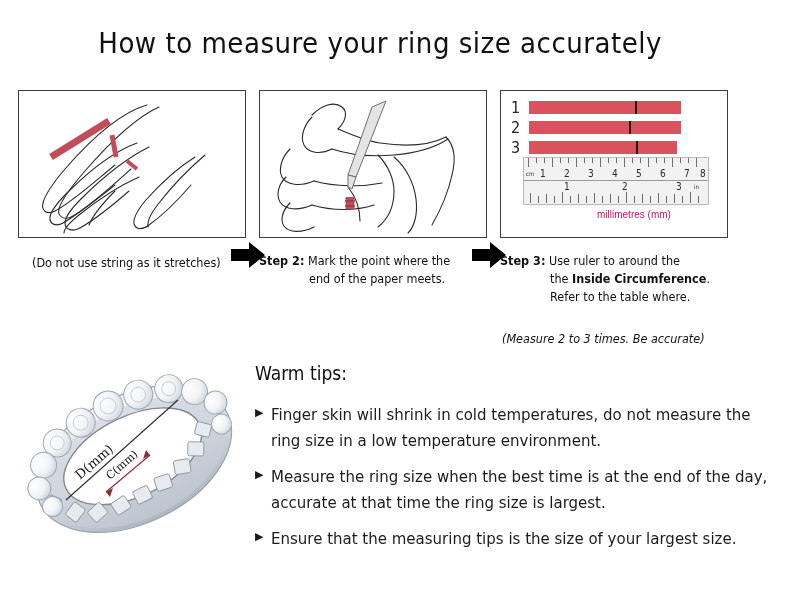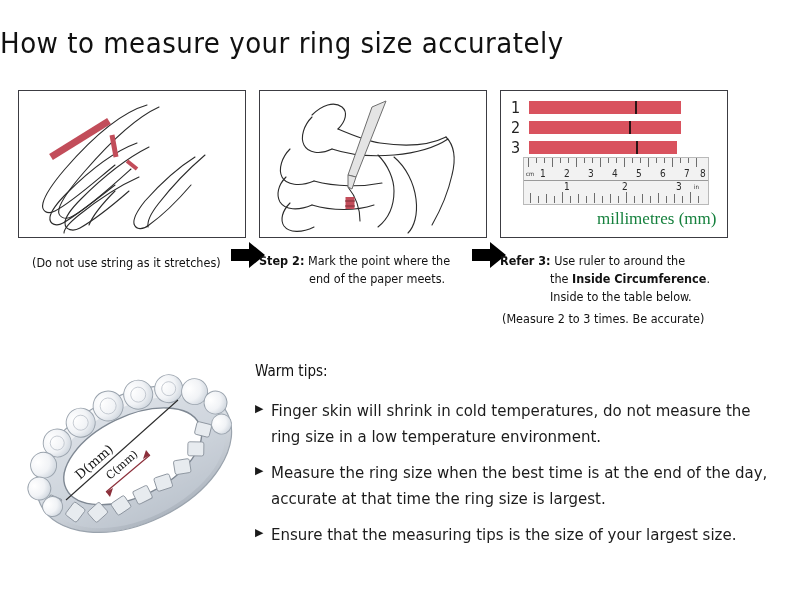--- a/index.html
+++ b/index.html
@@ -15,21 +15,21 @@
     font-family: "DejaVu Sans", sans-serif;
     color: #1a1a1a;
   }
 
   
   #page-title {
     position: absolute;
     top: 26px;
     left: 0;
     width: 662px;
-    text-align: left;
+    text-align: right;
     font-family: "DejaVu Sans Condensed", "DejaVu Sans", sans-serif;
     font-size: 29px;
     font-weight: 400;
     letter-spacing: 0.5px;
     color: #111111;
     white-space: nowrap;
   }
 
   
   #steps-row {
@@ -80,21 +80,21 @@
   .step-caption .bold-in { font-weight: bold; }
 
   .step-note {
     margin-top: 16px;
     font-family: "DejaVu Sans Condensed", "DejaVu Sans", sans-serif;
     font-size: 12.5px;
     line-height: 17px;
     color: #111111;
   }
   .step-note.n1 { padding-left: 14px; }
-  .step-note.n3 { margin-top: 4px; padding-left: 2px; }
+  .step-note.n3 { margin-top: 24px; padding-left: 2px; font-style: italic; }
 
   
   .strip-row {
     position: absolute;
     left: 10px;
     height: 15px;
     display: flex;
     align-items: center;
   }
   .strip-row.r1 { top: 9px; }
@@ -149,42 +149,42 @@
   .rnum {
     position: absolute;
     font-family: "DejaVu Sans Condensed", "DejaVu Sans", sans-serif;
     font-size: 10px;
     color: #2a2a2a;
   }
   .ruler-unit {
     position: absolute;
     left: 96px;
     top: 118px;
-    font-family: Liberation Serif, serif;
-    font-size: 17px;
-    color: #15803d;
+    font-family: Liberation Sans, sans-serif;
+    font-size: 10px;
+    color: #be185d;
   }
 
   
   #ring-figure {
     position: absolute;
     left: 18px;
     top: 352px;
     width: 232px;
     height: 215px;
   }
   #tips-block {
     position: absolute;
     left: 255px;
     top: 362px;
     width: 520px;
   }
   #tips-heading {
     font-family: "DejaVu Sans Condensed", "DejaVu Sans", sans-serif;
-    font-size: 15px;
+    font-size: 19px;
     font-weight: 400;
     color: #111111;
     margin-bottom: 18px;
   }
   .tip-item {
     display: flex;
     align-items: flex-start;
     margin-bottom: 10px;
   }
   .tip-bullet {
@@ -372,24 +372,24 @@
           <div class="rtick" style="left:158px;top:15px;height:7px"></div>
           <div class="rtick" style="left:166px;top:11px;height:11px"></div>
           <div class="rtick" style="left:174px;top:15px;height:7px"></div>
         </div>
       </div>
 
       <div class="ruler-unit">millimetres (mm)</div>
     </div>
 
     <div class="step-caption">
-      <span class="lbl">Refer 3:</span>
+      <span class="lbl">Step 3:</span>
       <span>Use ruler to around the</span>
       <span class="ind"><span>the </span><span class="bold-in">Inside Circumference</span><span>.</span></span>
-      <span class="ind">Inside to the table below.</span>
+      <span class="ind">Refer to the table where.</span>
     </div>
     <div class="step-note n3">(Measure 2 to 3 times. Be accurate)</div>
   </div>
 </div>
 
 <div id="ring-figure">
   <svg width="232" height="215" viewBox="0 0 232 215">
     <defs>
       <radialGradient id="gemGrad" cx="35%" cy="30%" r="75%">
         <stop offset="0%" stop-color="#ffffff"></stop>

